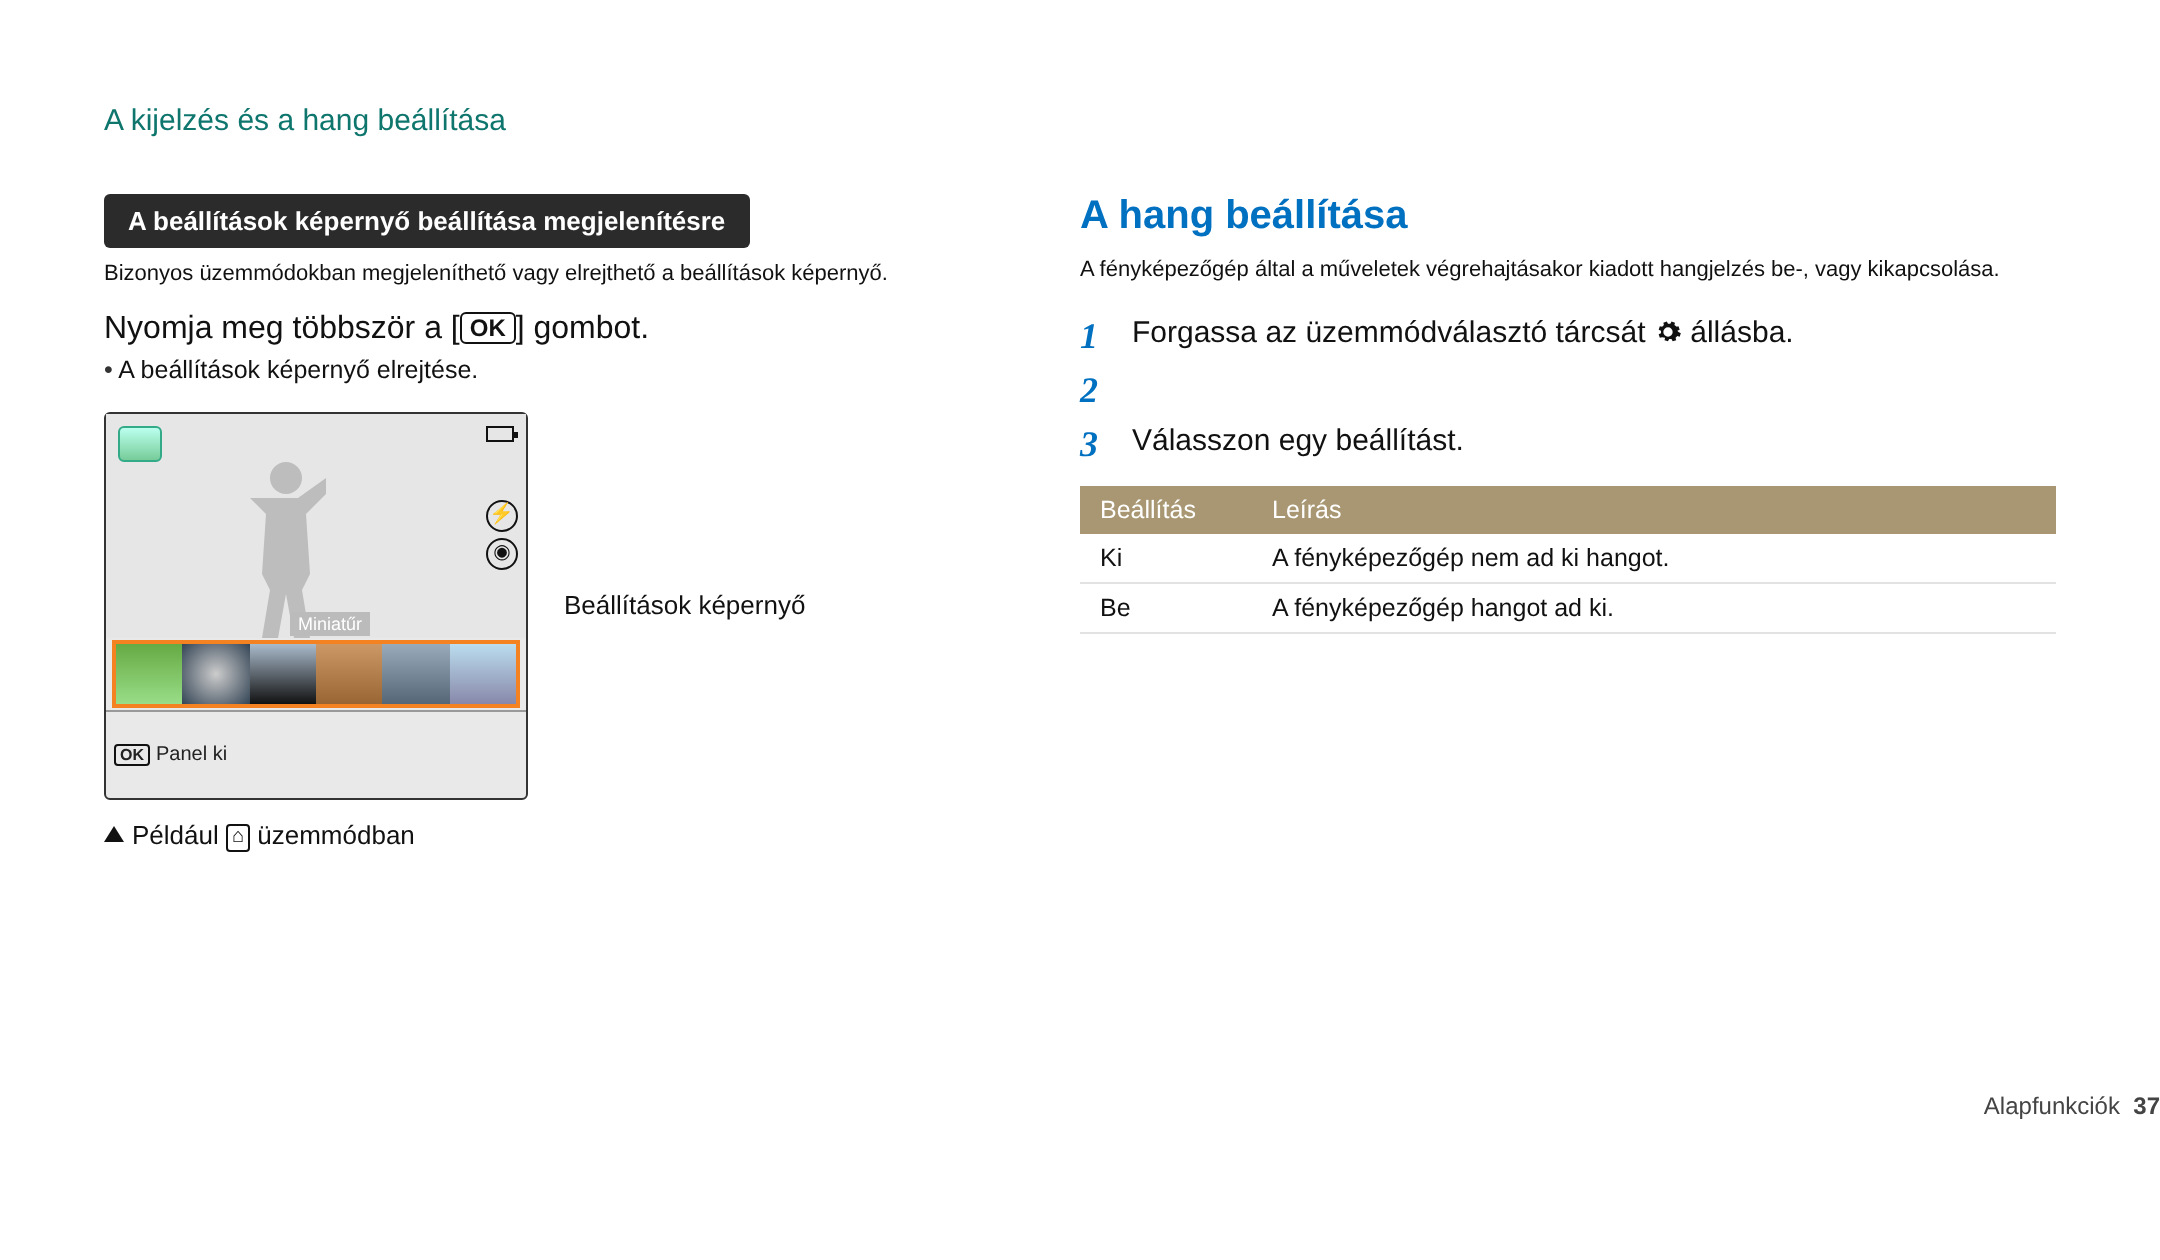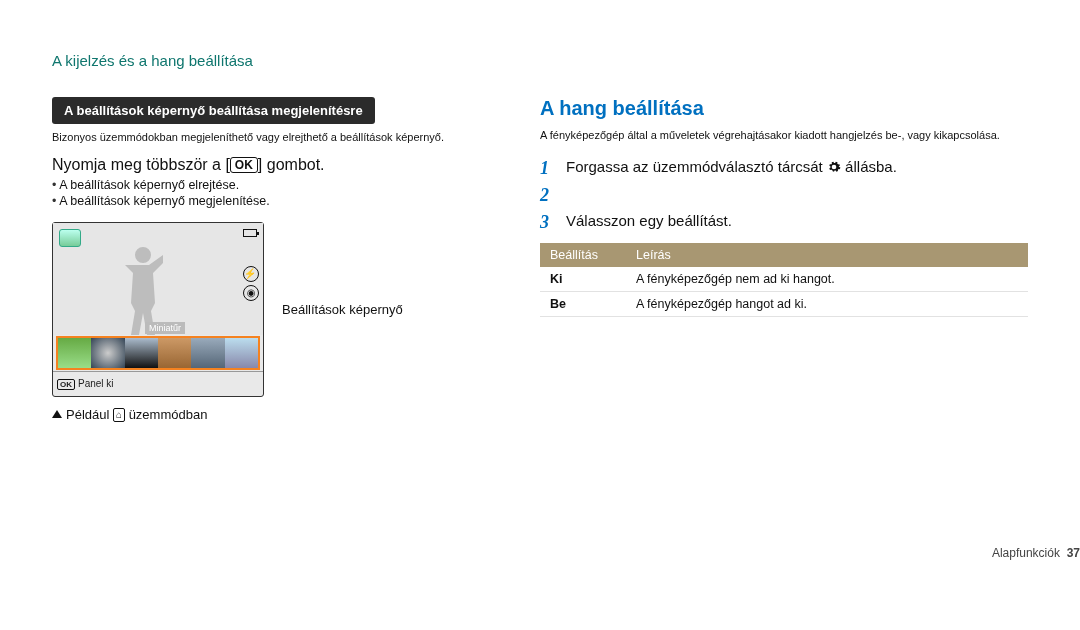--- a/index.html
+++ b/index.html
@@ -24,35 +24,35 @@
   .silhouette{position:absolute;left:60px;top:18px;width:60px;height:94px}
   .mini-label{font-size:9px;background:#bbb;color:#fff;padding:1px 4px;position:absolute;bottom:1px;left:92px}
   .thumbs{display:flex;border:2px solid #f58220;margin:1px 3px}
   .thumbs div{flex:1;height:30px}
   .t1{background:linear-gradient(#6a4,#9d8)}
   .t2{background:radial-gradient(circle,#ccc,#345)}
   .t3{background:linear-gradient(#abc,#111)}
   .t4{background:linear-gradient(#c96,#963)}
   .t5{background:linear-gradient(#9ab,#567)}
   .t6{background:linear-gradient(#bde,#88a)}
-  .panel-bar{font-size:10px;padding:6px 4px;color:#222;border-top:1px solid #999}
+  .panel-bar{font-size:10px;padding:16px 4px;color:#222;border-top:1px solid #999}
   .ok-small{display:inline-block;border:1px solid #111;border-radius:2px;font-size:8px;padding:0 2px;margin-right:3px;font-weight:700}
   .caption-side{font-size:13px}
   .caption-below{font-size:13px;margin-top:10px}
   .tri{display:inline-block;width:0;height:0;border-left:5px solid transparent;border-right:5px solid transparent;border-bottom:8px solid #111;vertical-align:1px;margin-right:4px}
   .small-home{display:inline-block;padding:0 2px;border:1px solid #111;border-radius:2px;font-size:10px;line-height:12px;vertical-align:1px}
   .sec-title{color:#0070c0;font-weight:700;font-size:20px;margin-bottom:8px}
   .steps{margin-top:14px}
   .step{display:flex;gap:10px;font-size:15px;margin:6px 0;align-items:flex-start}
   .step-num{color:#0070c0;font-style:italic;font-weight:600;font-size:18px;min-width:16px;font-family:Georgia,serif}
   .gear{display:inline-block;width:14px;height:14px;vertical-align:-2px}
   .tbl{border-collapse:collapse;width:100%;margin-top:10px;font-size:12.5px}
   .tbl th{background:#a89772;color:#fff;text-align:left;padding:5px 10px;font-weight:400}
   .tbl td{padding:5px 10px;border-bottom:1px solid #e2e2e2}
-  .tbl td:first-child{font-weight:700;width:66px}
+  .tbl td:first-child{font-weight:400;width:66px}
   .ok-key{display:inline-block;border:1.5px solid #111;border-radius:3px;font-size:12px;font-weight:700;padding:0 4px;vertical-align:1px}
   .footer{position:absolute;bottom:18px;left:0;right:0;text-align:right;font-size:12px;color:#444}
   .footer b{font-weight:600}
 </style>
 </head>
 <body>
 
 <div class="page">
   <div class="breadcrumb">A kijelzés és a hang beállítása</div>
 
@@ -60,21 +60,20 @@
 
     <div class="col">
       <span class="pill">A beállítások képernyő beállítása megjelenítésre</span>
       <div class="body">Bizonyos üzemmódokban megjeleníthető vagy elrejthető a beállítások képernyő.</div>
 
       <div class="instr">
         <span>Nyomja meg többször a [</span><span class="ok-key">OK</span><span>] gombot.</span>
       </div>
       <ul class="bullet-list">
         <li>A beállítások képernyő elrejtése.</li>
-        <li>A beállítások képernyő megjelenítése.</li>
       </ul>
 
       <div class="camera-screen">
         <div class="screen">
           <div class="screen-top">
             <span class="corner-icon"></span>
             <span class="battery"></span>
             <div class="side-icons">
               <div>⚡</div>
               <div>◉</div>

